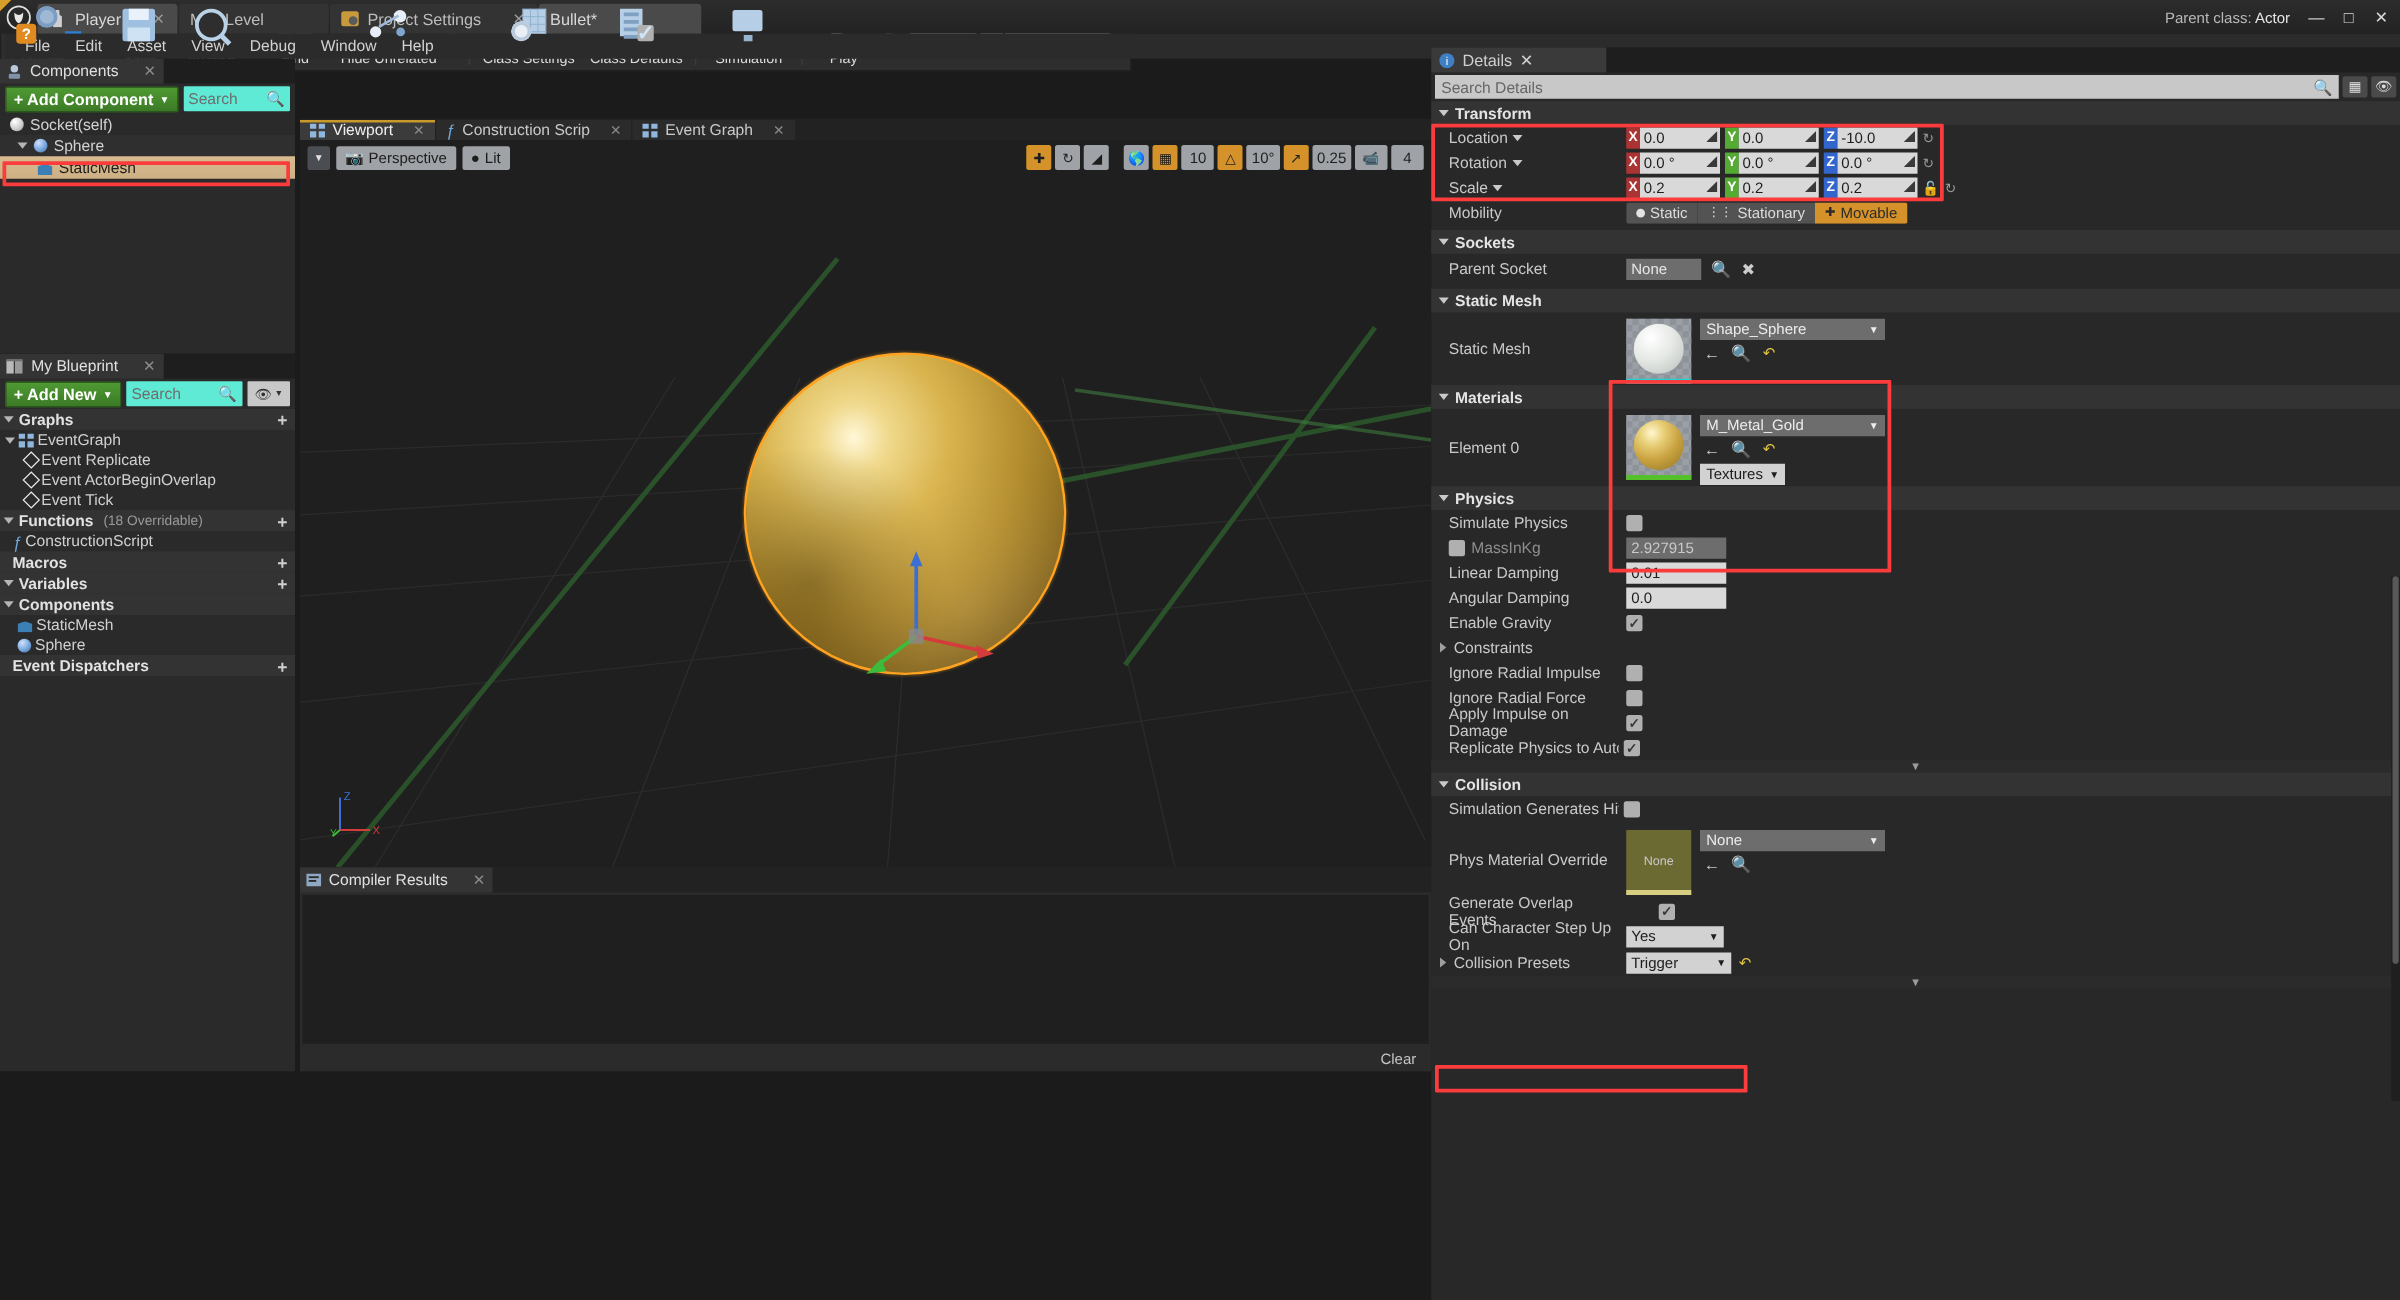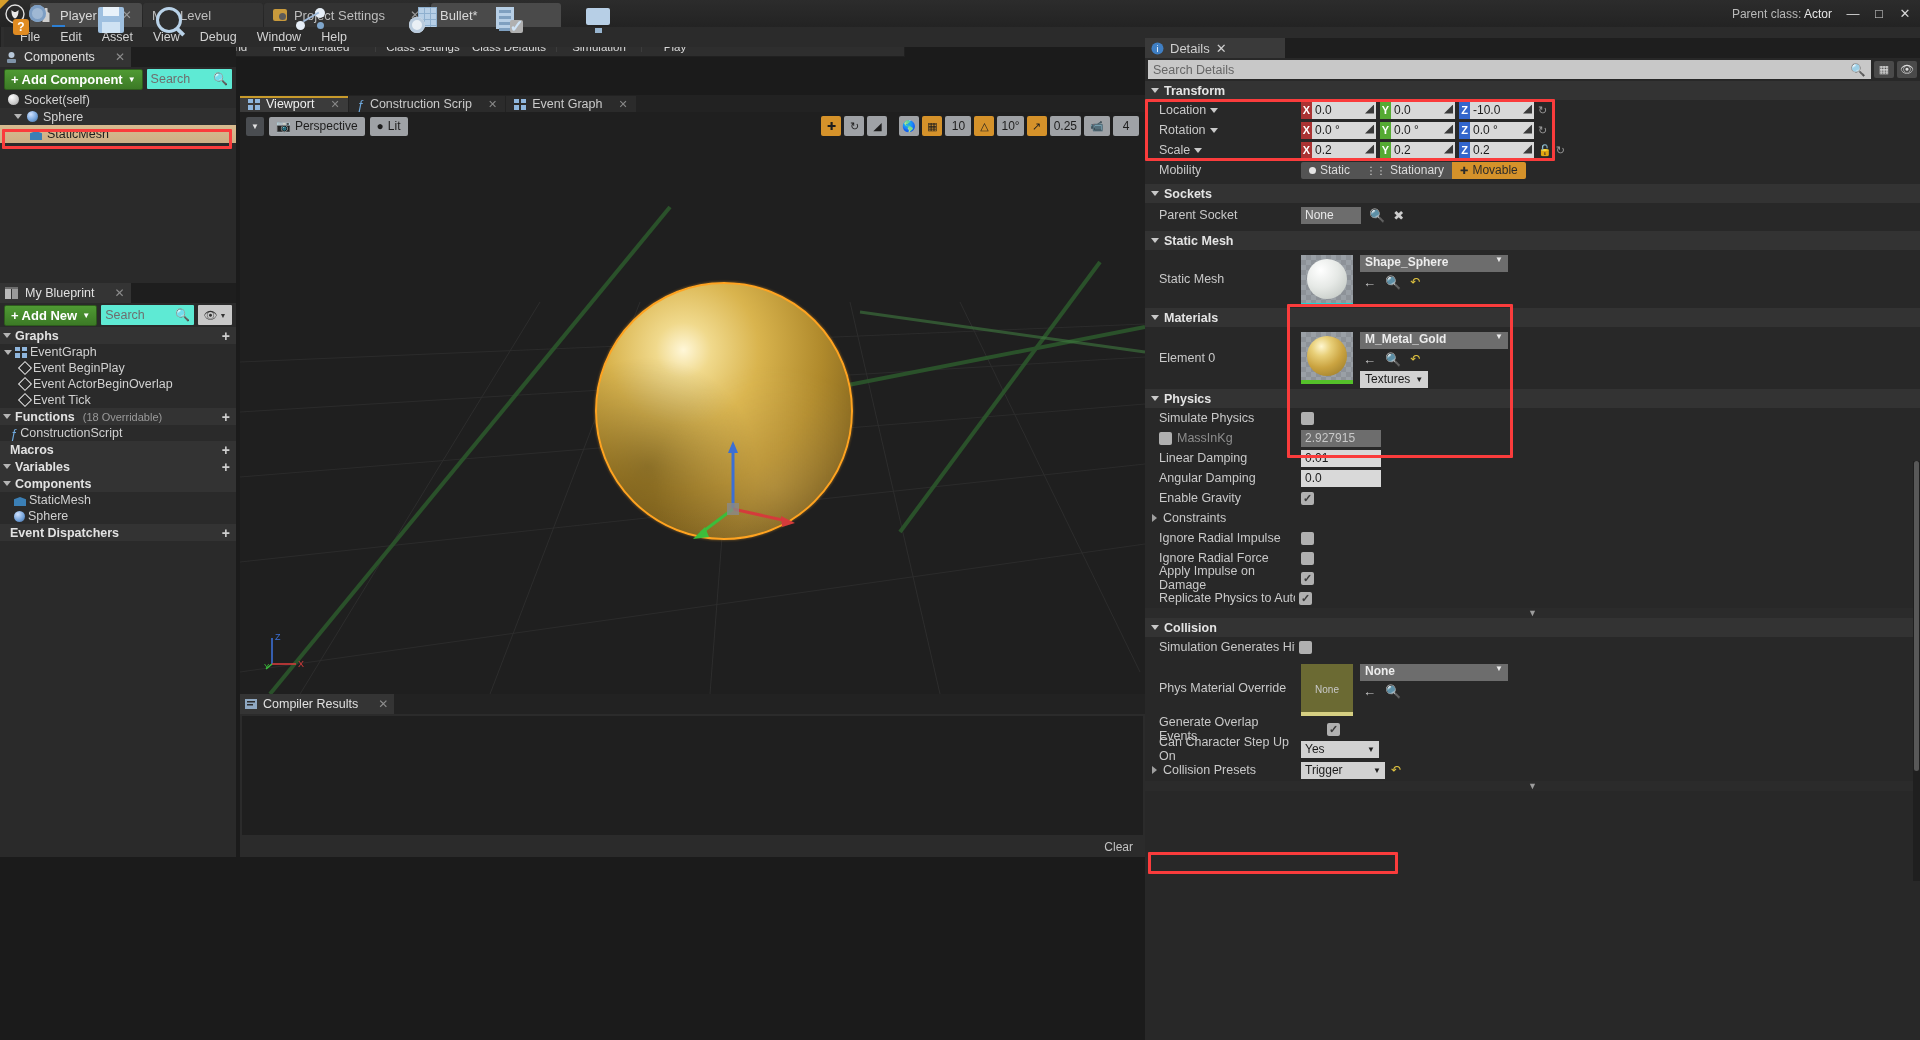--- a/index.html
+++ b/index.html
@@ -207,21 +207,21 @@
   .chk { width:13px;height:13px;background:#b0b0b0;border-radius:2px;display:flex;align-items:center;justify-content:center;color:#3a3a3a;font-size:11px;font-weight:bold; }
   .chk.off { color:transparent; }
   .combo { height:17px; background:#d2d2d2; color:#1c1c1c; font-size:12px; display:flex;align-items:center;padding:0 4px; position:relative; }
   .combo .cc { margin-left:auto; font-size:8px; }
   .thumb { width:52px; height:52px; background:#9aa0a6;
            background-image:linear-gradient(45deg,#8d9298 25%,transparent 25%,transparent 75%,#8d9298 75%),
                             linear-gradient(45deg,#8d9298 25%,transparent 25%,transparent 75%,#8d9298 75%);
            background-size:10px 10px; background-position:0 0,5px 5px; position:relative; }
   .thumb .ball { position:absolute; left:6px; top:4px; width:40px;height:40px;border-radius:50%; }
   .thumb .strip { position:absolute; left:0; bottom:0; width:100%; height:4px; }
-  .assetcombo { height:17px; background:#6d6d6d; color:#ececec; font-size:12px; display:flex; align-items:flex-start; padding:0 5px;font-weight:bold; }
+  .assetcombo { height:17px; background:#6d6d6d; color:#ececec; font-size:12px; display:flex; align-items:center; padding:0 5px; }
   .assetcombo .cc { margin-left:auto; font-size:8px; }
   .minibtns { display:flex; gap:9px; align-items:center; padding-left:3px; margin-top:3px; color:#cdcdcd; font-size:13px; }
   .texbtn { height:17px; background:#d2d2d2; color:#1c1c1c; font-size:12px; display:flex;align-items:center;padding:0 5px; gap:5px; margin-top:4px; width:fit-content;}
   .collapser { height:10px; background:#2b2b2b; display:flex;align-items:center;justify-content:center;color:#9c9c9c;font-size:9px; }
   .tri-r { width:0;height:0;border-top:4px solid transparent;border-bottom:4px solid transparent;border-left:5px solid #9f9f9f; }
   .tri-d { width:0;height:0;border-left:4px solid transparent;border-right:4px solid transparent;border-top:5px solid #c9c9c9; }
   .undo-ic { color:#e3c640; font-size:12px; }
   .scrollbar { position:absolute; right:0; top:60px; width:7px; height:380px; background:#1f1f1f; }
   .scrollbar i { position:absolute; left:1px; top:0; width:5px; height:310px; background:#585858; border-radius:3px; display:block; }
 </style>
@@ -356,21 +356,21 @@
       <span class="eg-icon">
           <i></i>
           <i></i>
           <i></i>
           <i></i>
         </span>
       <span>EventGraph</span>
     </div>
     <div class="mbrow" style="padding-left:20px;">
       <span class="diamond"></span>
-      <span>Event BeginPlay</span>
+      <span>Event Replicate</span>
     </div>
     <div class="mbrow" style="padding-left:20px;">
       <span class="diamond"></span>
       <span>Event ActorBeginOverlap</span>
     </div>
     <div class="mbrow" style="padding-left:20px;">
       <span class="diamond"></span>
       <span>Event Tick</span>
     </div>
 

